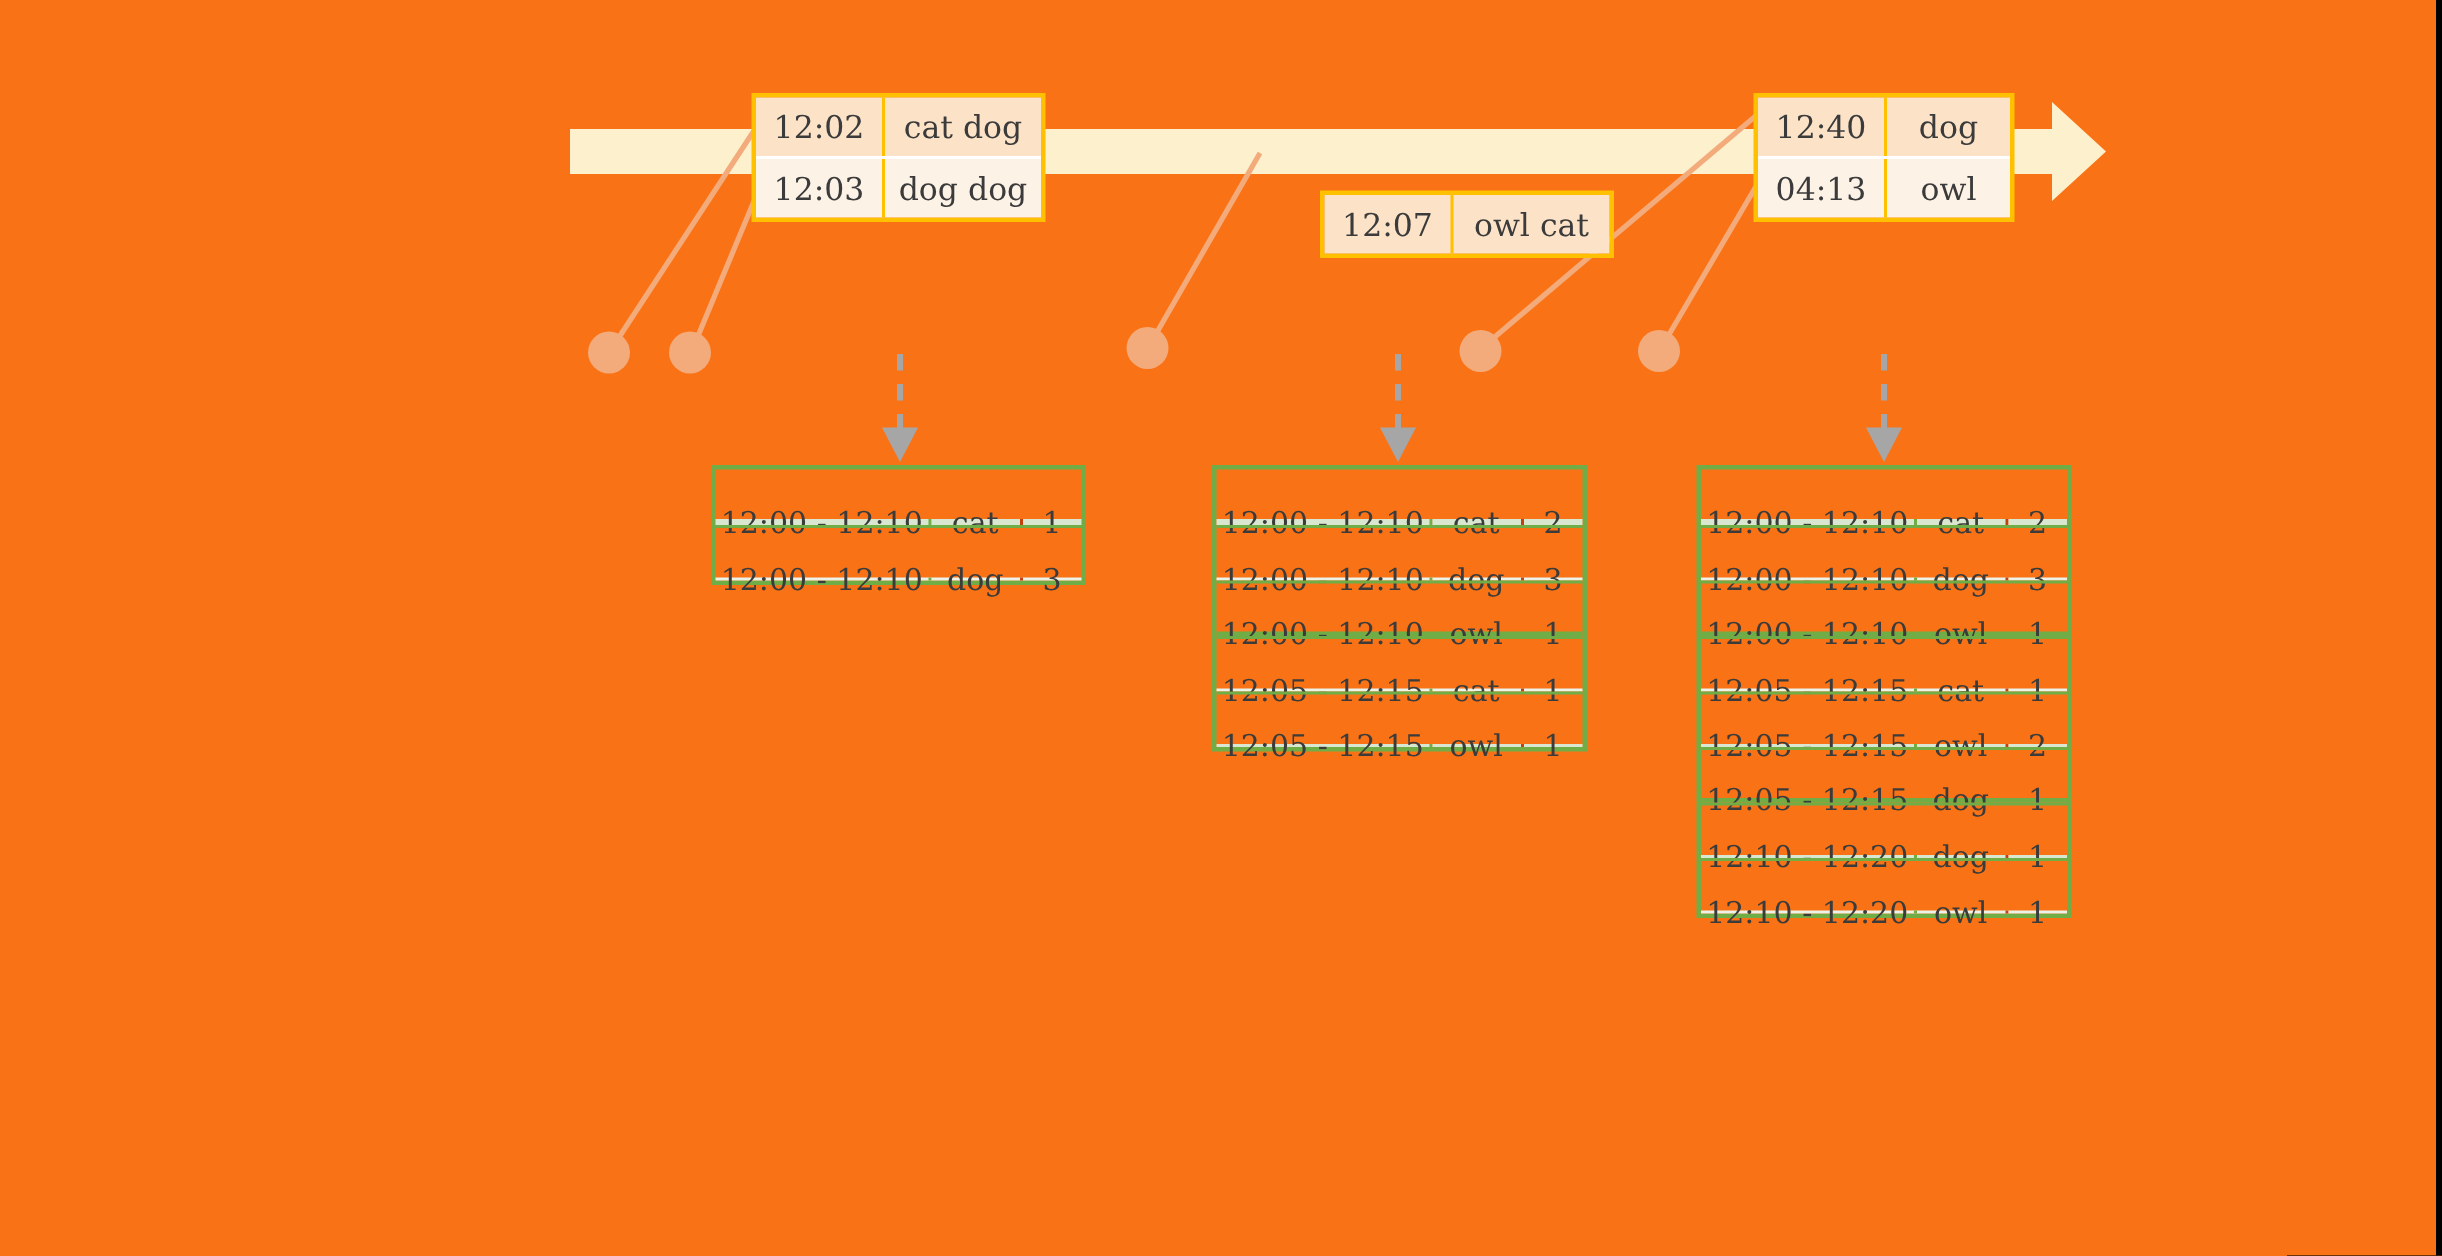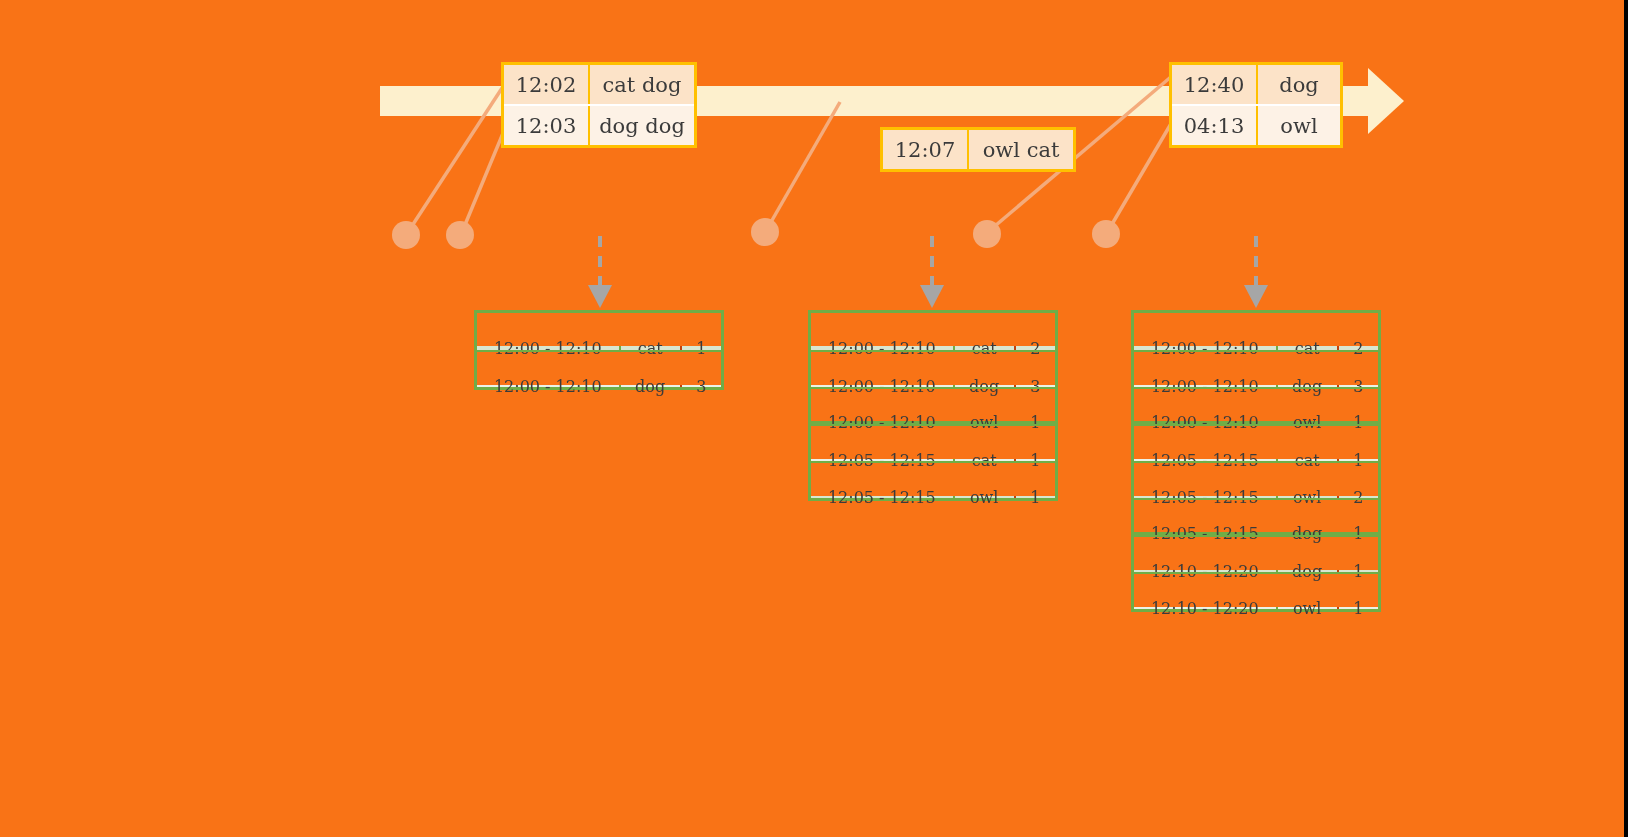--- a/index.html
+++ b/index.html
@@ -91,21 +91,21 @@
     box-sizing: border-box;
   }
   .res-row + .res-row { border-top: 2px solid #70ad47; }
   .res-row.grp-end { border-bottom: 3px solid #70ad47; }
   .res-row.odd  .res-cell { background: #d9e6d0; }
   .res-row.even .res-cell { background: #ecf2e7; }
   .res-cell {
     display: flex;
     align-items: center;
     justify-content: center;
-    font-size: 16px;
+    font-size: 20px;
     color: #3b3b3b;
     box-sizing: border-box;
     font-family: "DejaVu Serif", serif;
     white-space: nowrap;
     margin-top: 33px;
   }
   .res-cell.win { width: 146px; border-right: 2px solid #70ad47; }
   .res-cell.key { width: 62px; border-right: 2px solid #c2410c; }
   .res-cell.cnt { width: 40px; }
 

